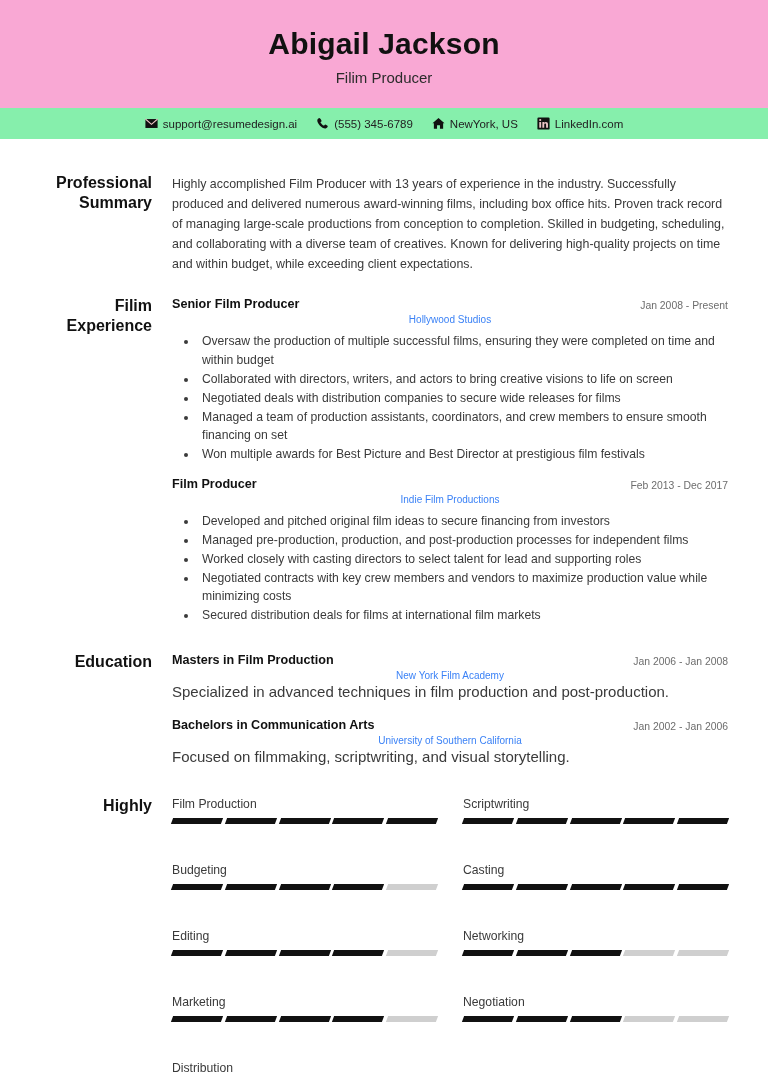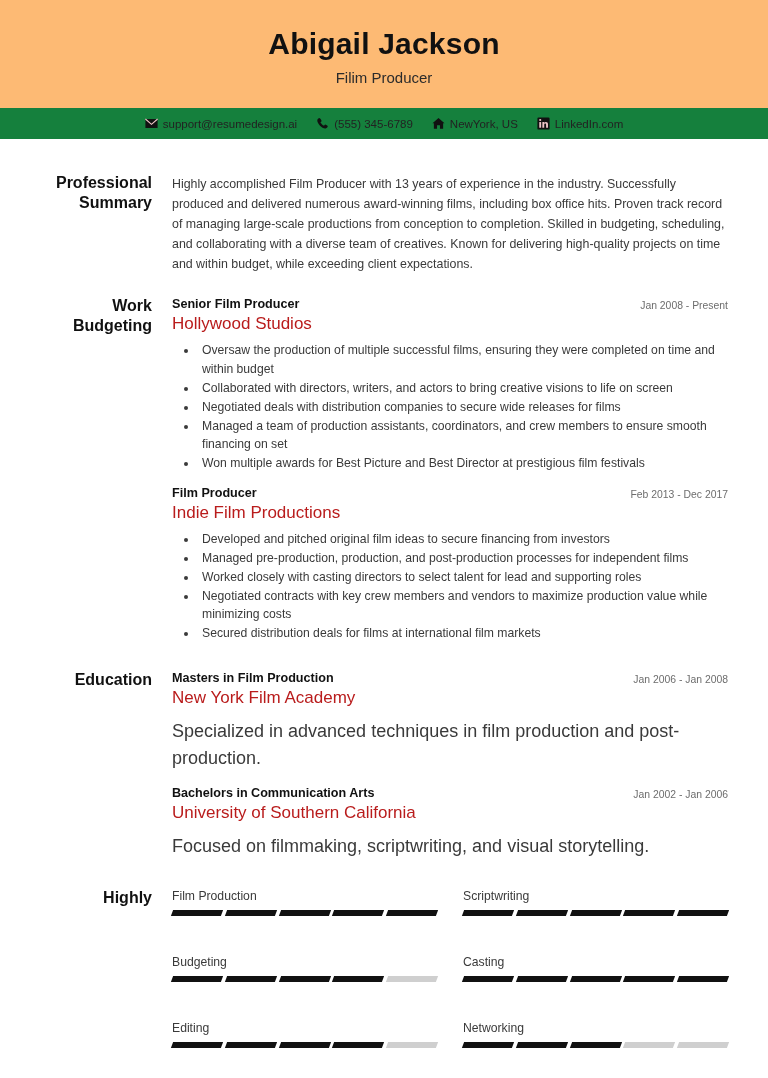--- a/index.html
+++ b/index.html
@@ -8,41 +8,41 @@
     width: 768px;
     height: 1078px;
     background: #ffffff;
     font-family: "Liberation Sans", sans-serif;
     color: #333333;
     overflow: hidden;
   }
 
   
   .header {
-    background: #fdba74;
+    background: #f9a8d4;
     text-align: center;
     padding: 26px 0 22px;
   }
   .name {
     font-size: 30px;
     font-weight: bold;
     color: #111111;
     letter-spacing: 0.2px;
     line-height: 1.2;
   }
   .job-title {
     font-size: 15px;
     color: #2b2b2b;
     margin-top: 7px;
     font-weight: normal;
   }
 
   
   .contact-bar {
-    background: #15803d;
+    background: #86efac;
     display: flex;
     justify-content: center;
     align-items: center;
     gap: 19px;
     padding: 9px 0;
   }
   .contact-item {
     display: flex;
     align-items: center;
     gap: 5px;
@@ -97,28 +97,28 @@
     font-weight: bold;
     color: #111111;
   }
   .entry-date {
     font-size: 10.4px;
     color: #6d6d6d;
     white-space: nowrap;
     flex: 0 0 auto;
   }
   .entry-org {
-    font-size: 17px;
-    color: #b91c1c;
+    font-size: 10px;
+    color: #3b82f6;
     margin-top: 3px;
+    text-align: center;
   }
   .entry-desc {
-    font-size: 18px;
+    font-size: 15px;
     color: #3a3a3a;
-    margin-top: 10px;
     line-height: 1.5;
   }
   .bullets {
     margin: 7px 0 0 16px;
     padding-left: 10px;
   }
   .bullets li {
     font-size: 12.2px;
     line-height: 1.48;
     color: #3a3a3a;
@@ -230,21 +230,21 @@
 <div class="resume-body">
 
   <div class="section">
     <div class="section-label">Professional Summary</div>
     <div class="section-content">
       <div class="summary-text">Highly accomplished Film Producer with 13 years of experience in the industry. Successfully produced and delivered numerous award-winning films, including box office hits. Proven track record of managing large-scale productions from conception to completion. Skilled in budgeting, scheduling, and collaborating with a diverse team of creatives. Known for delivering high-quality projects on time and within budget, while exceeding client expectations.</div>
     </div>
   </div>
 
   <div class="section">
-    <div class="section-label">Work Budgeting</div>
+    <div class="section-label">Filim Experience</div>
     <div class="section-content">
 
       <div class="entry">
         <div class="entry-head">
           <span class="entry-role">Senior Film Producer</span>
           <span class="entry-date">Jan 2008 - Present</span>
         </div>
         <div class="entry-org">Hollywood Studios</div>
         <ul class="bullets">
           <li>Oversaw the production of multiple successful films, ensuring they were completed on time and within budget</li>

